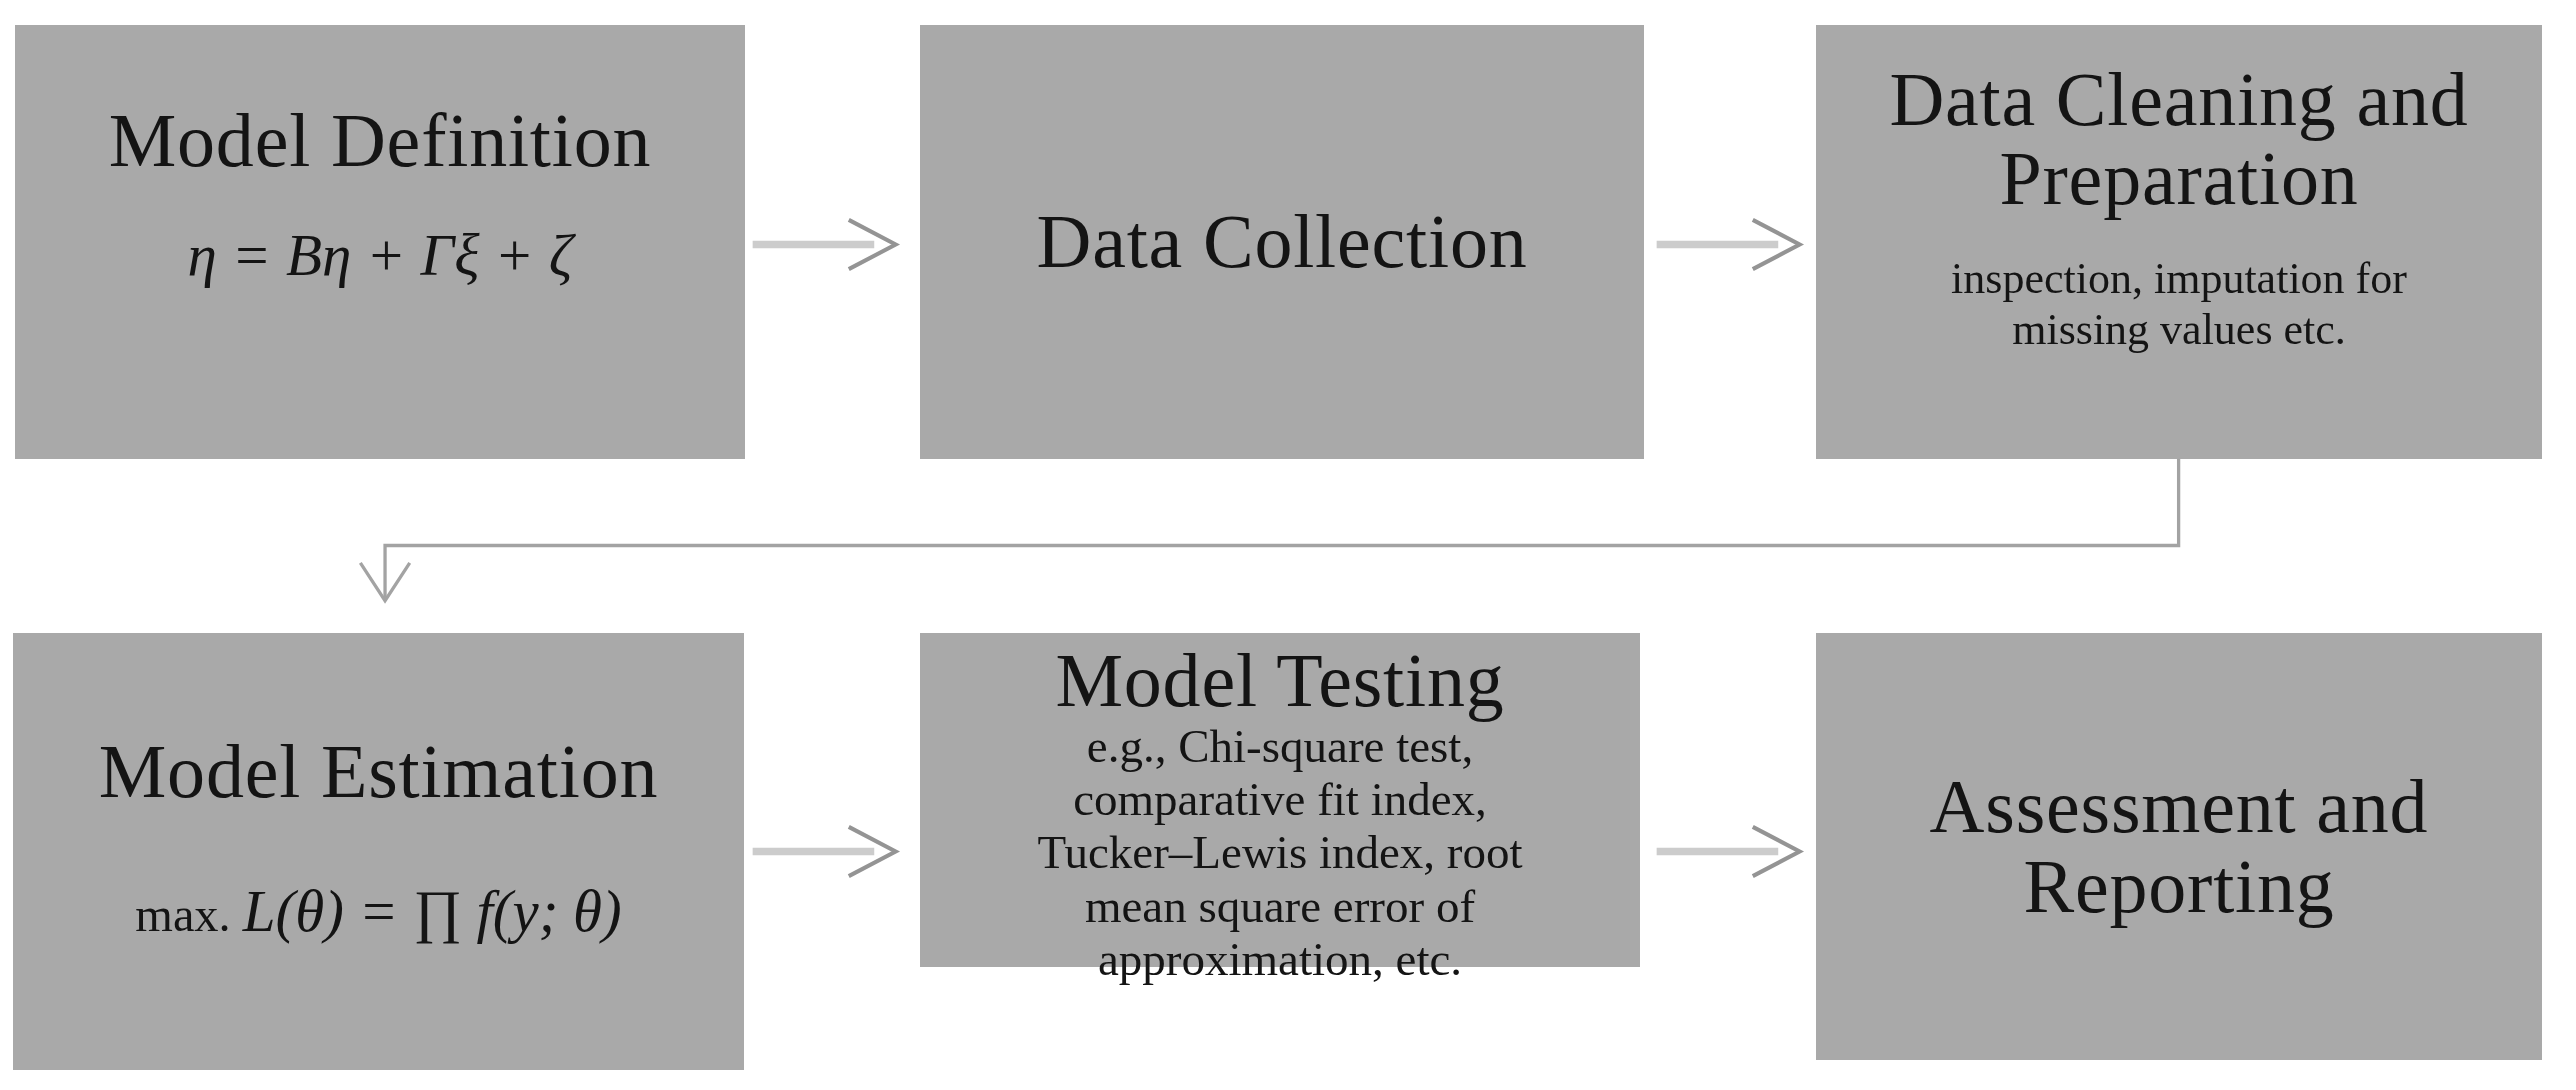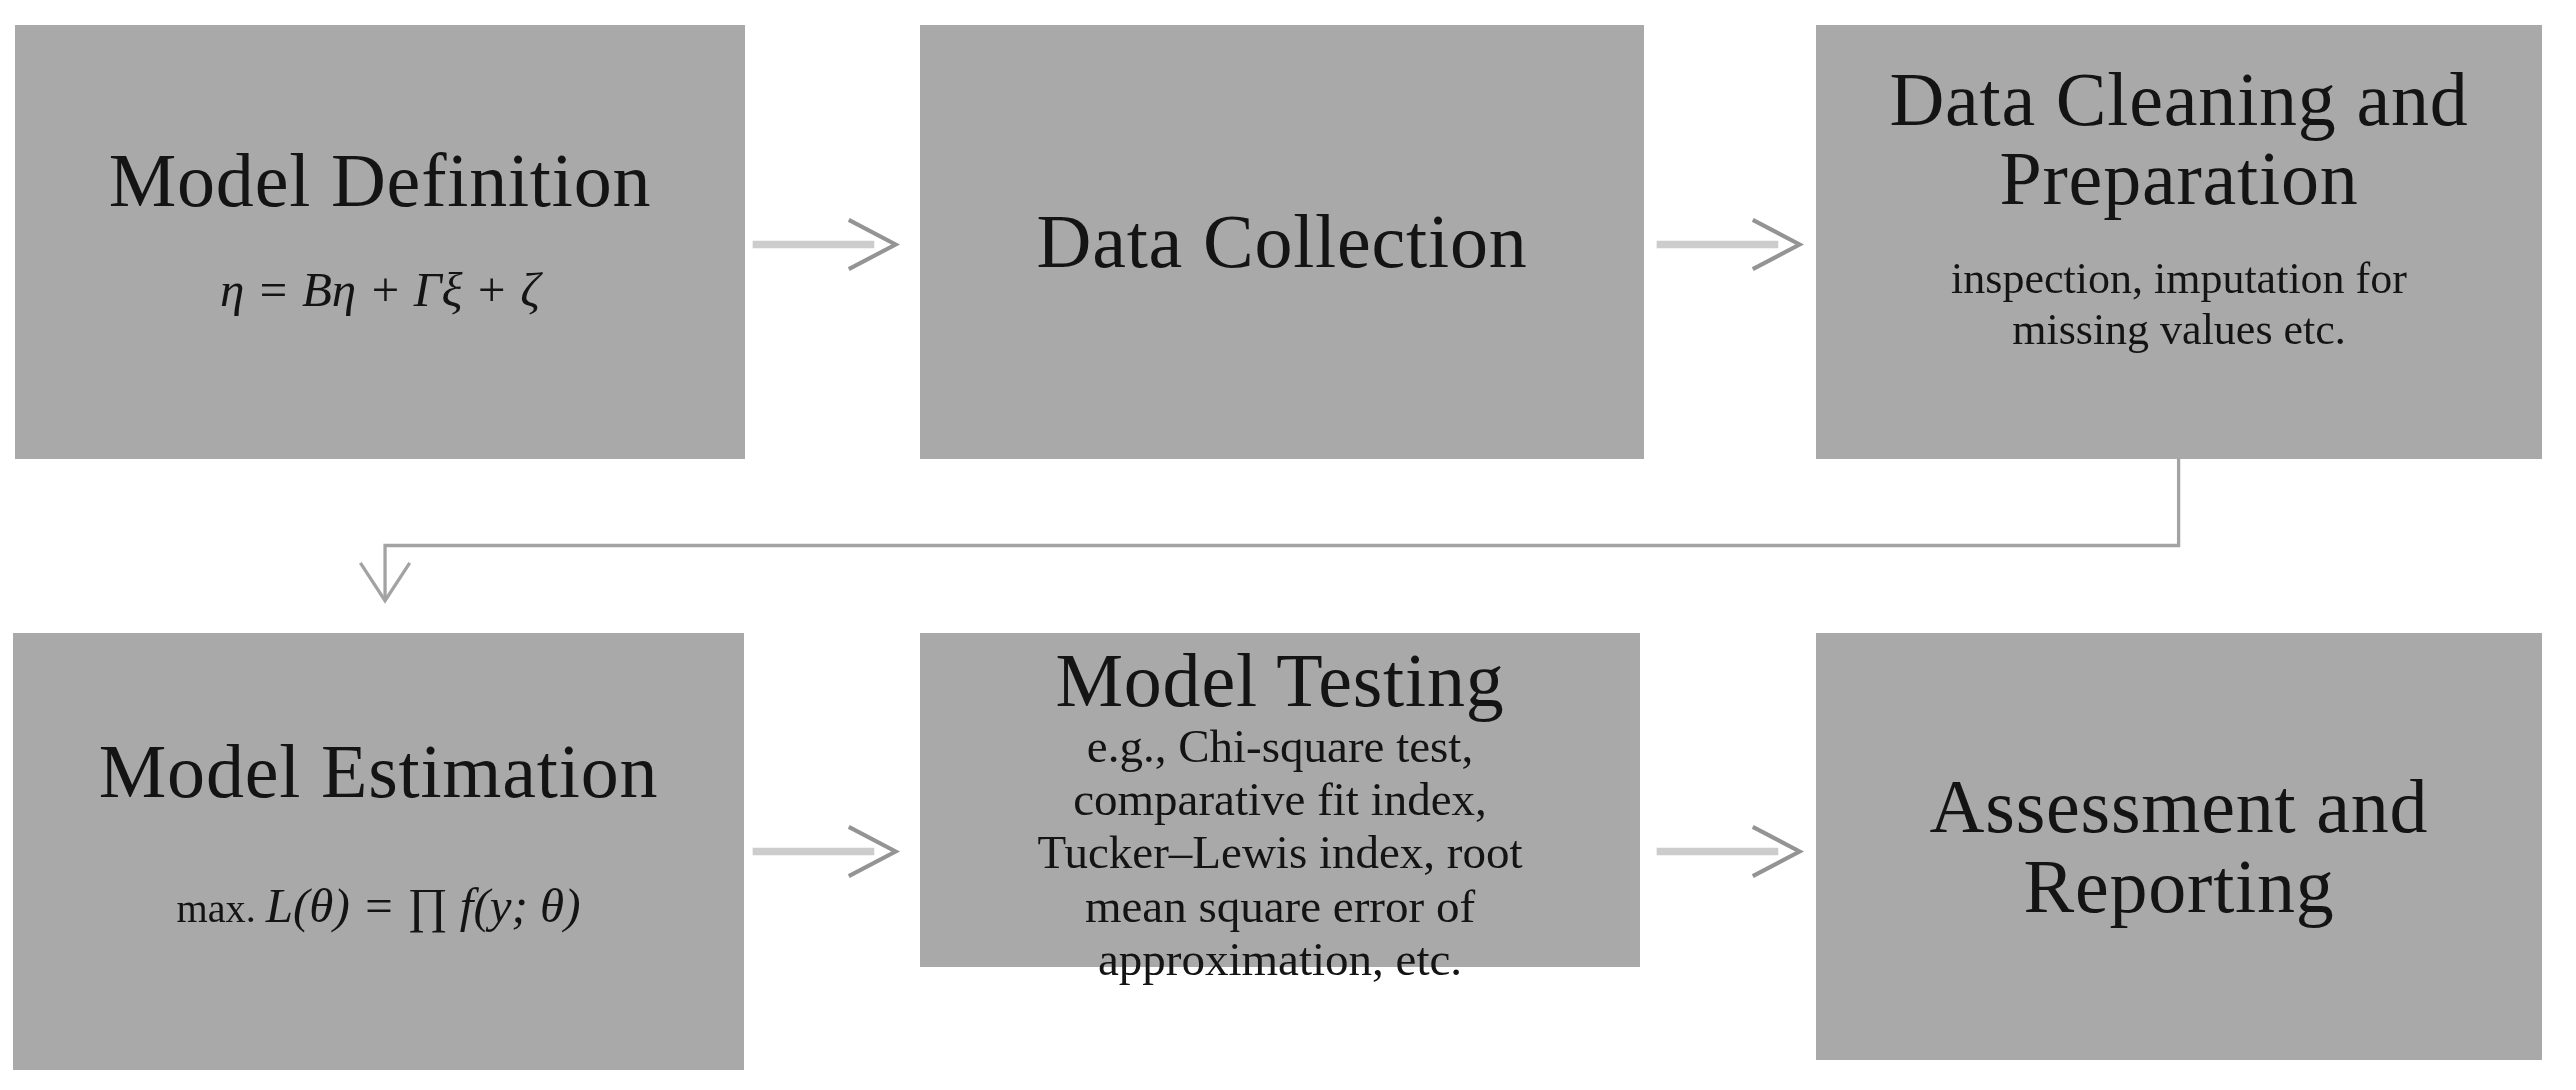--- a/index.html
+++ b/index.html
@@ -33,29 +33,29 @@
     line-height:1.04;
     letter-spacing:0.8px;
     white-space:nowrap;
   }
   .box .body-text{
     font-size:44px;
     line-height:1.16;
     white-space:nowrap;
   }
   .box .formula{
-    font-size:49px;
+    font-size:59px;
     line-height:1.1;
     white-space:nowrap;
   }
   .formula .roman{font-style:normal;font-size:0.82em;}
   .formula .math{font-style:italic;}
   .center-v{justify-content:center;}
   
-  #box-model-definition{padding-top:116px;}
+  #box-model-definition{padding-top:76px;}
   #box-model-definition .formula{margin-top:43px;}
   #box-data-cleaning{padding-top:35px;}
   #box-data-cleaning .body-text{margin-top:35px;}
   #box-model-estimation{padding-top:99px;}
   #box-model-estimation .formula{margin-top:68px;}
   #box-model-testing{padding-top:8.2px;}
   #box-model-testing .body-text{font-size:47px;line-height:1.13;}
   svg.arrow{position:absolute;overflow:visible;}
   .shaft{stroke:var(--arrow-shaft);stroke-width:9;}
   .chev{stroke:var(--arrow-head);stroke-width:5;fill:none;}

